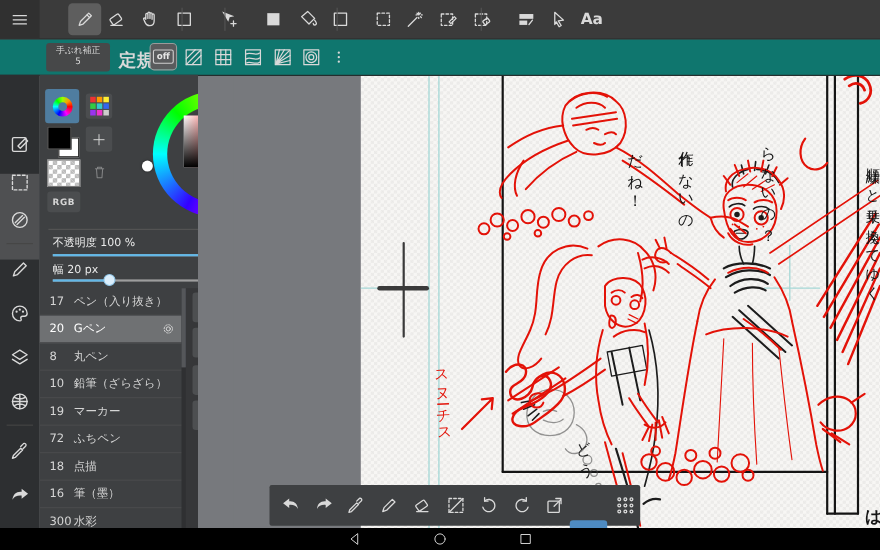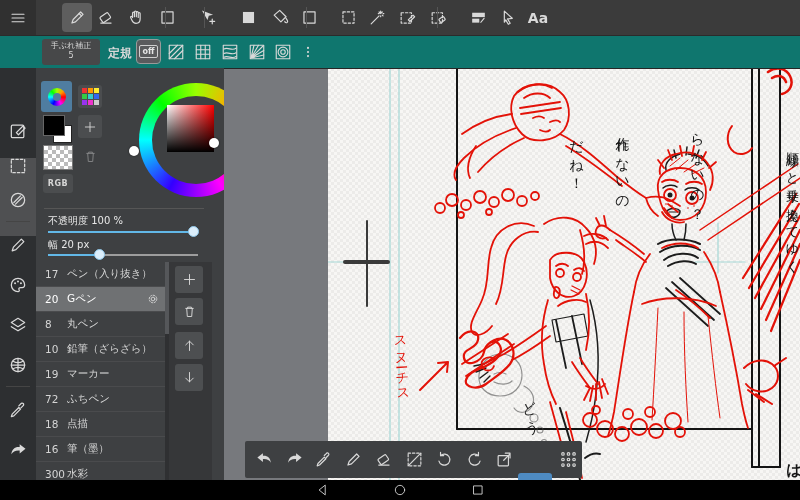--- a/index.html
+++ b/index.html
@@ -14,31 +14,31 @@
   svg.ic .dash{stroke-dasharray:3 2.4;}
   
   .topbar{left:0;top:0;width:800px;height:35px;background:#3b3b3b;border-bottom:1px solid #2b2b2b;}
   .menuzone{left:0;top:0;width:36px;height:35px;background:#303030;display:flex;align-items:center;justify-content:center;}
   .tbtn{position:absolute;top:3px;width:30px;height:29px;border-radius:4px;display:flex;align-items:center;justify-content:center;margin-left:20px;}
   .tbtn.sel{background:#5e5e5e;}
   .tdiv{position:absolute;top:7px;width:1px;height:21px;background:#555;}
   .subbar{left:0;top:36px;width:800px;height:32px;background:#0f766e;border-bottom:1px solid #262626;}
   .stab{left:42px;top:3px;width:58px;height:26px;background:#474849;border-radius:3px;color:#d9d9d9;
     font-size:8px;text-align:center;line-height:1.25;padding-top:2px;box-sizing:border-box;}
-  .rlabel{left:108px;top:9px;color:#d9d9d9;font-size:12px;font-weight:bold;}
+  .rlabel{left:108px;top:9px;color:#d9d9d9;font-size:16px;font-weight:bold;}
   .rbtn{position:absolute;top:4px;width:23px;height:23px;border-radius:3px;display:flex;align-items:center;justify-content:center;}
   .rbtn.sel{background:#5a5b5d;outline:1px solid #9a9a9a;font-weight:bold;}
   .offtxt{color:#e5e5e5;font-size:8px;border:1px solid #cfcfcf;border-radius:2px;padding:1px 3px;}
   
   .strip{left:0;top:68px;width:36px;height:412px;background:#2d2f31;}
   .sico{position:absolute;left:8px;width:20px;height:20px;}
   .sblock{left:0;top:90px;width:36px;height:78px;background:#4f5052;}
   .sdiv{left:6px;width:24px;height:1px;background:#454545;position:absolute;}
   
-  .panel{left:36px;top:68px;width:188px;height:412px;background:#3e4042;overflow:hidden;}
+  .panel{left:36px;top:68px;width:144px;height:412px;background:#3e4042;overflow:hidden;}
   .pbtn{position:absolute;border-radius:3px;background:#4b4d4f;display:flex;align-items:center;justify-content:center;}
   .wheelbtn{background:#4f7da0;}
   .wheelring{width:18px;height:18px;border-radius:50%;
     background:conic-gradient(#9f0,#f90 13%,#f00 25%,#f0f 42%,#00f 58%,#0ff 75%,#0f0 88%,#9f0);}
   .wheelring i{display:block;width:8px;height:8px;border-radius:50%;background:#4f7da0;margin:5px;}
   .palgrid{display:grid;grid-template-columns:repeat(3,5px);grid-gap:1px;}
   .palgrid i{width:5px;height:5px;}
   .checker{background-color:#fff;background-image:
     linear-gradient(45deg,#bbb 25%,transparent 25%,transparent 75%,#bbb 75%),
     linear-gradient(45deg,#bbb 25%,transparent 25%,transparent 75%,#bbb 75%);

